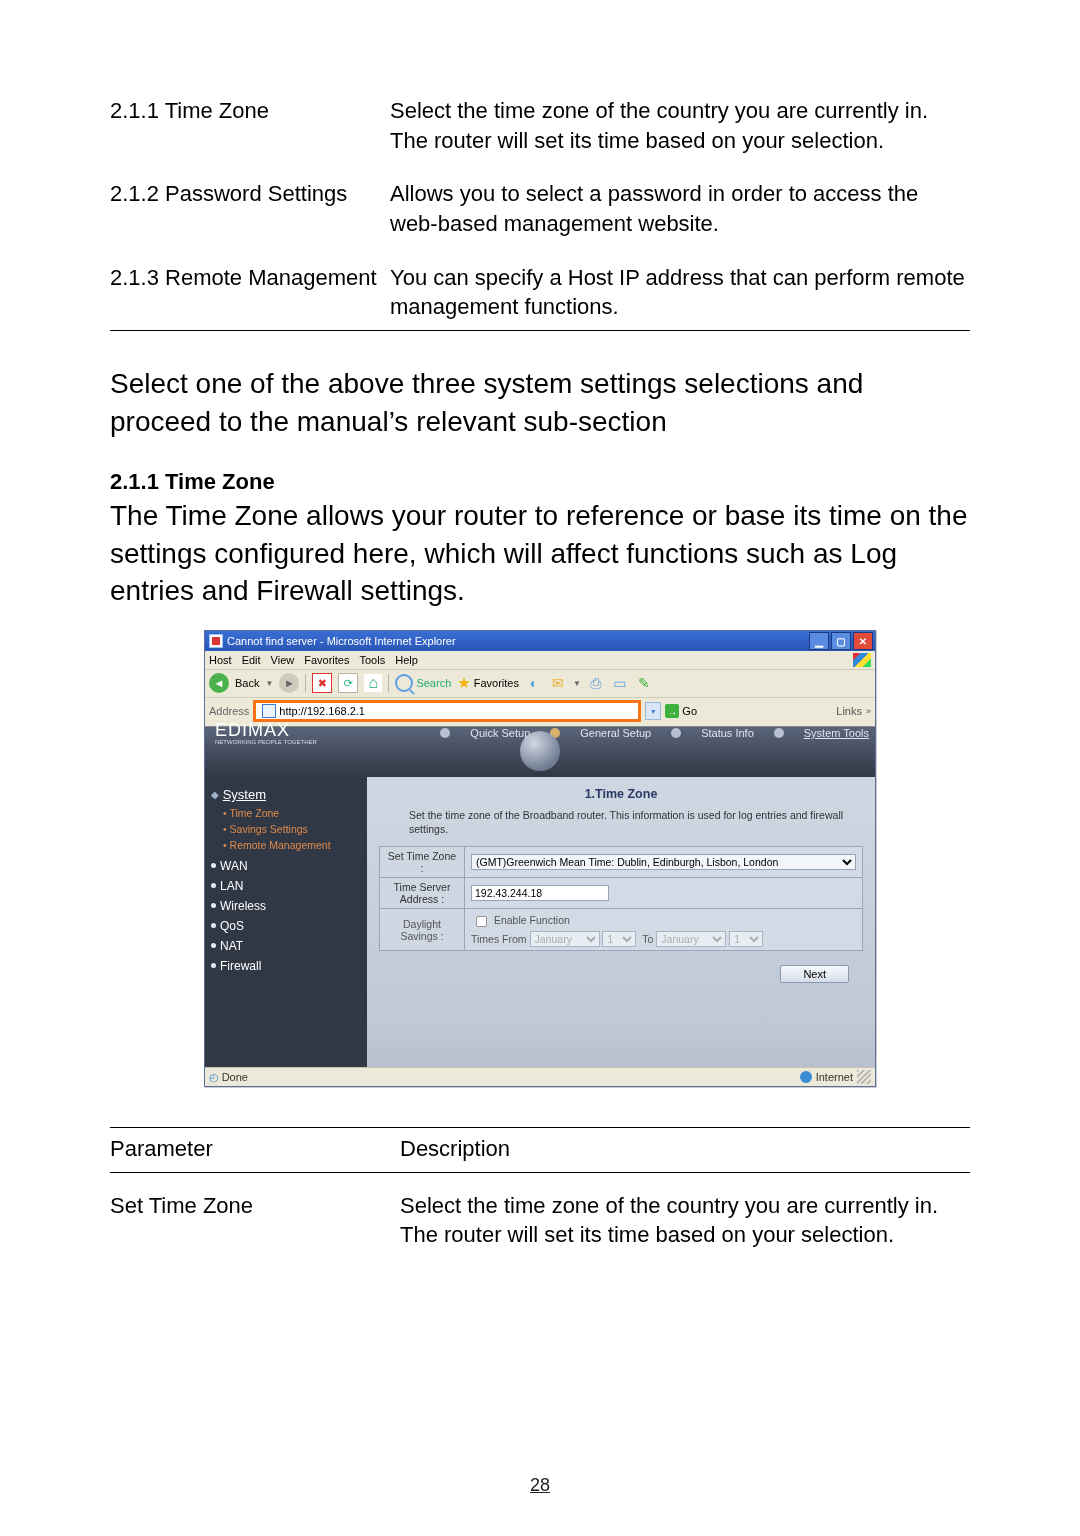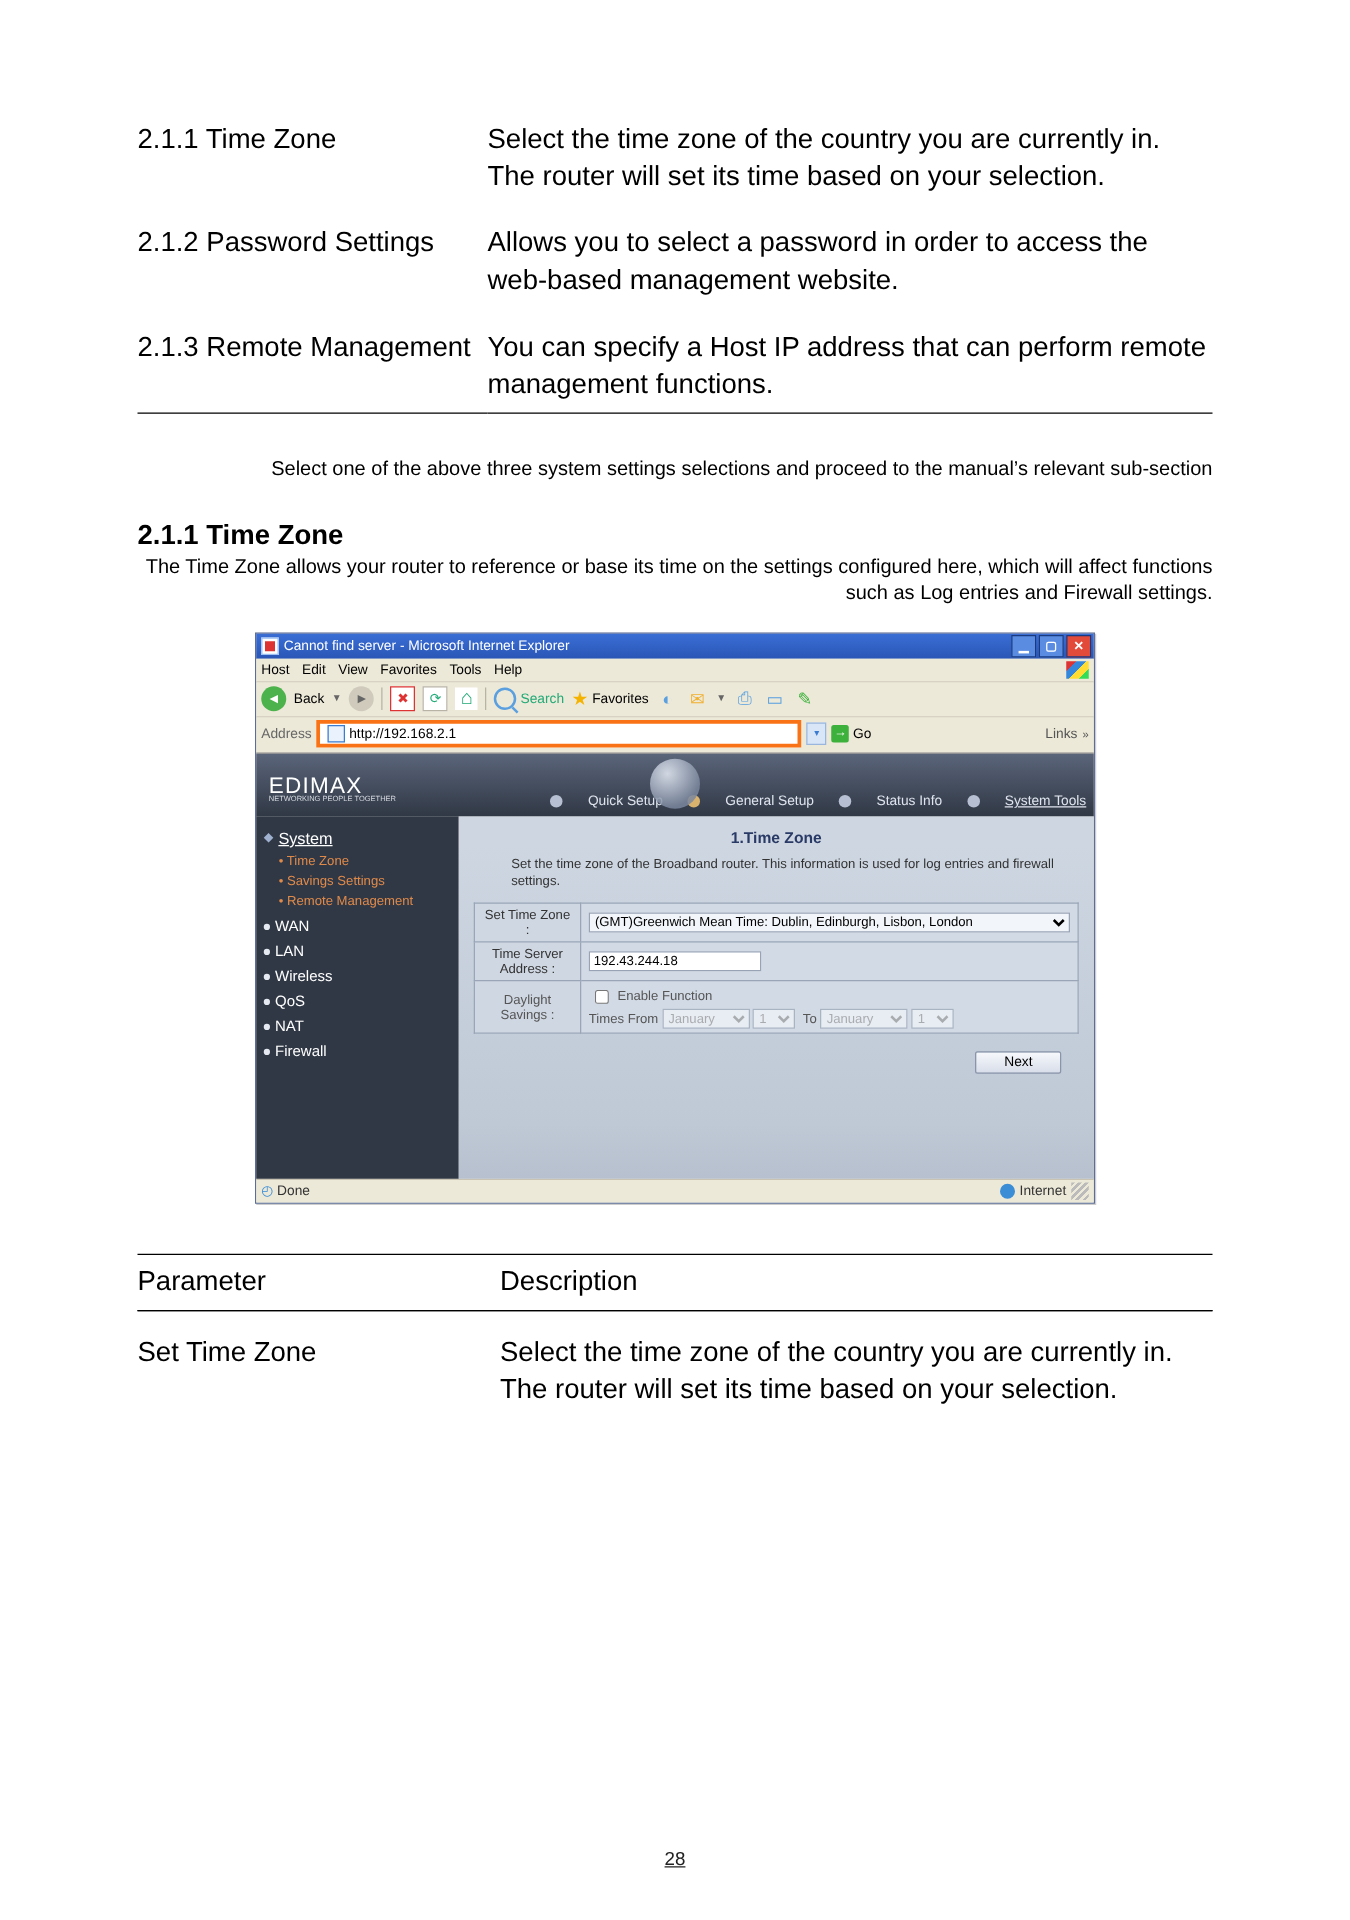--- a/index.html
+++ b/index.html
@@ -28,24 +28,23 @@
   }
   .defs-table td.col-param {
     width: 270px;
     padding-right: 10px;
   }
   .defs-table tr.last-row td {
     border-bottom: 1px solid #000;
     padding-bottom: 8px;
   }
   .body-text {
-    font-size: 16px;
+    font-size: 28px;
     line-height: 1.35;
     margin: 0 0 28px 0;
-    text-align: right;
   }
   .section-heading {
     font-size: 22px;
     font-weight: bold;
     margin: 0 0 2px 0;
   }
 
   
   .ie-window {
     width: 670px;
@@ -161,21 +160,21 @@
   .ie-addrbar .addr-dd{ width:14px;height:16px;background:#d9e6f7;border:1px solid #9ab6dd;display:flex;align-items:center;justify-content:center;font-size:8px;color:#3b7cd1;}
   .ie-go{ display:flex;align-items:center;gap:3px;}
   .ie-go .go-icn{width:14px;height:14px;background:#3cb13c;color:#fff;display:flex;align-items:center;justify-content:center;font-size:10px;border-radius:2px;}
   .ie-links{ margin-left:auto; display:flex; align-items:center; gap:4px; color:#555;}
   .ie-links .chev{font-size:9px;}
 
   .router-ui { display:flex; flex-direction:column; }
   .router-header {
     background: linear-gradient(#5b657a,#303845);
     color:#fff;
-    display:flex; align-items:flex-end; justify-content:space-between;
+    display:flex; align-items:flex-start; justify-content:space-between;
     height:46px;
     padding: 0 6px 4px 10px;
     position:relative;
   }
   .edimax-logo {
     font-family: Arial Black, Arial, sans-serif;
     font-size:18px; letter-spacing:1px;
     line-height:1;
     position:relative;
     top:-6px;
@@ -273,21 +272,21 @@
     padding: 18px 0 60px 0;
     vertical-align: top;
   }
   .param-table td.col-param { width: 290px; }
 
   .page-num {
     position:absolute;
     bottom:40px;
     left:0; right:0;
     text-align:center;
-    font-size:15px;
+    font-size:18px;
     color:#222;
     text-decoration:underline;
   }
 </style>
 </head>
 <body>
 
 <div class="page">
 
   <table class="defs-table">

